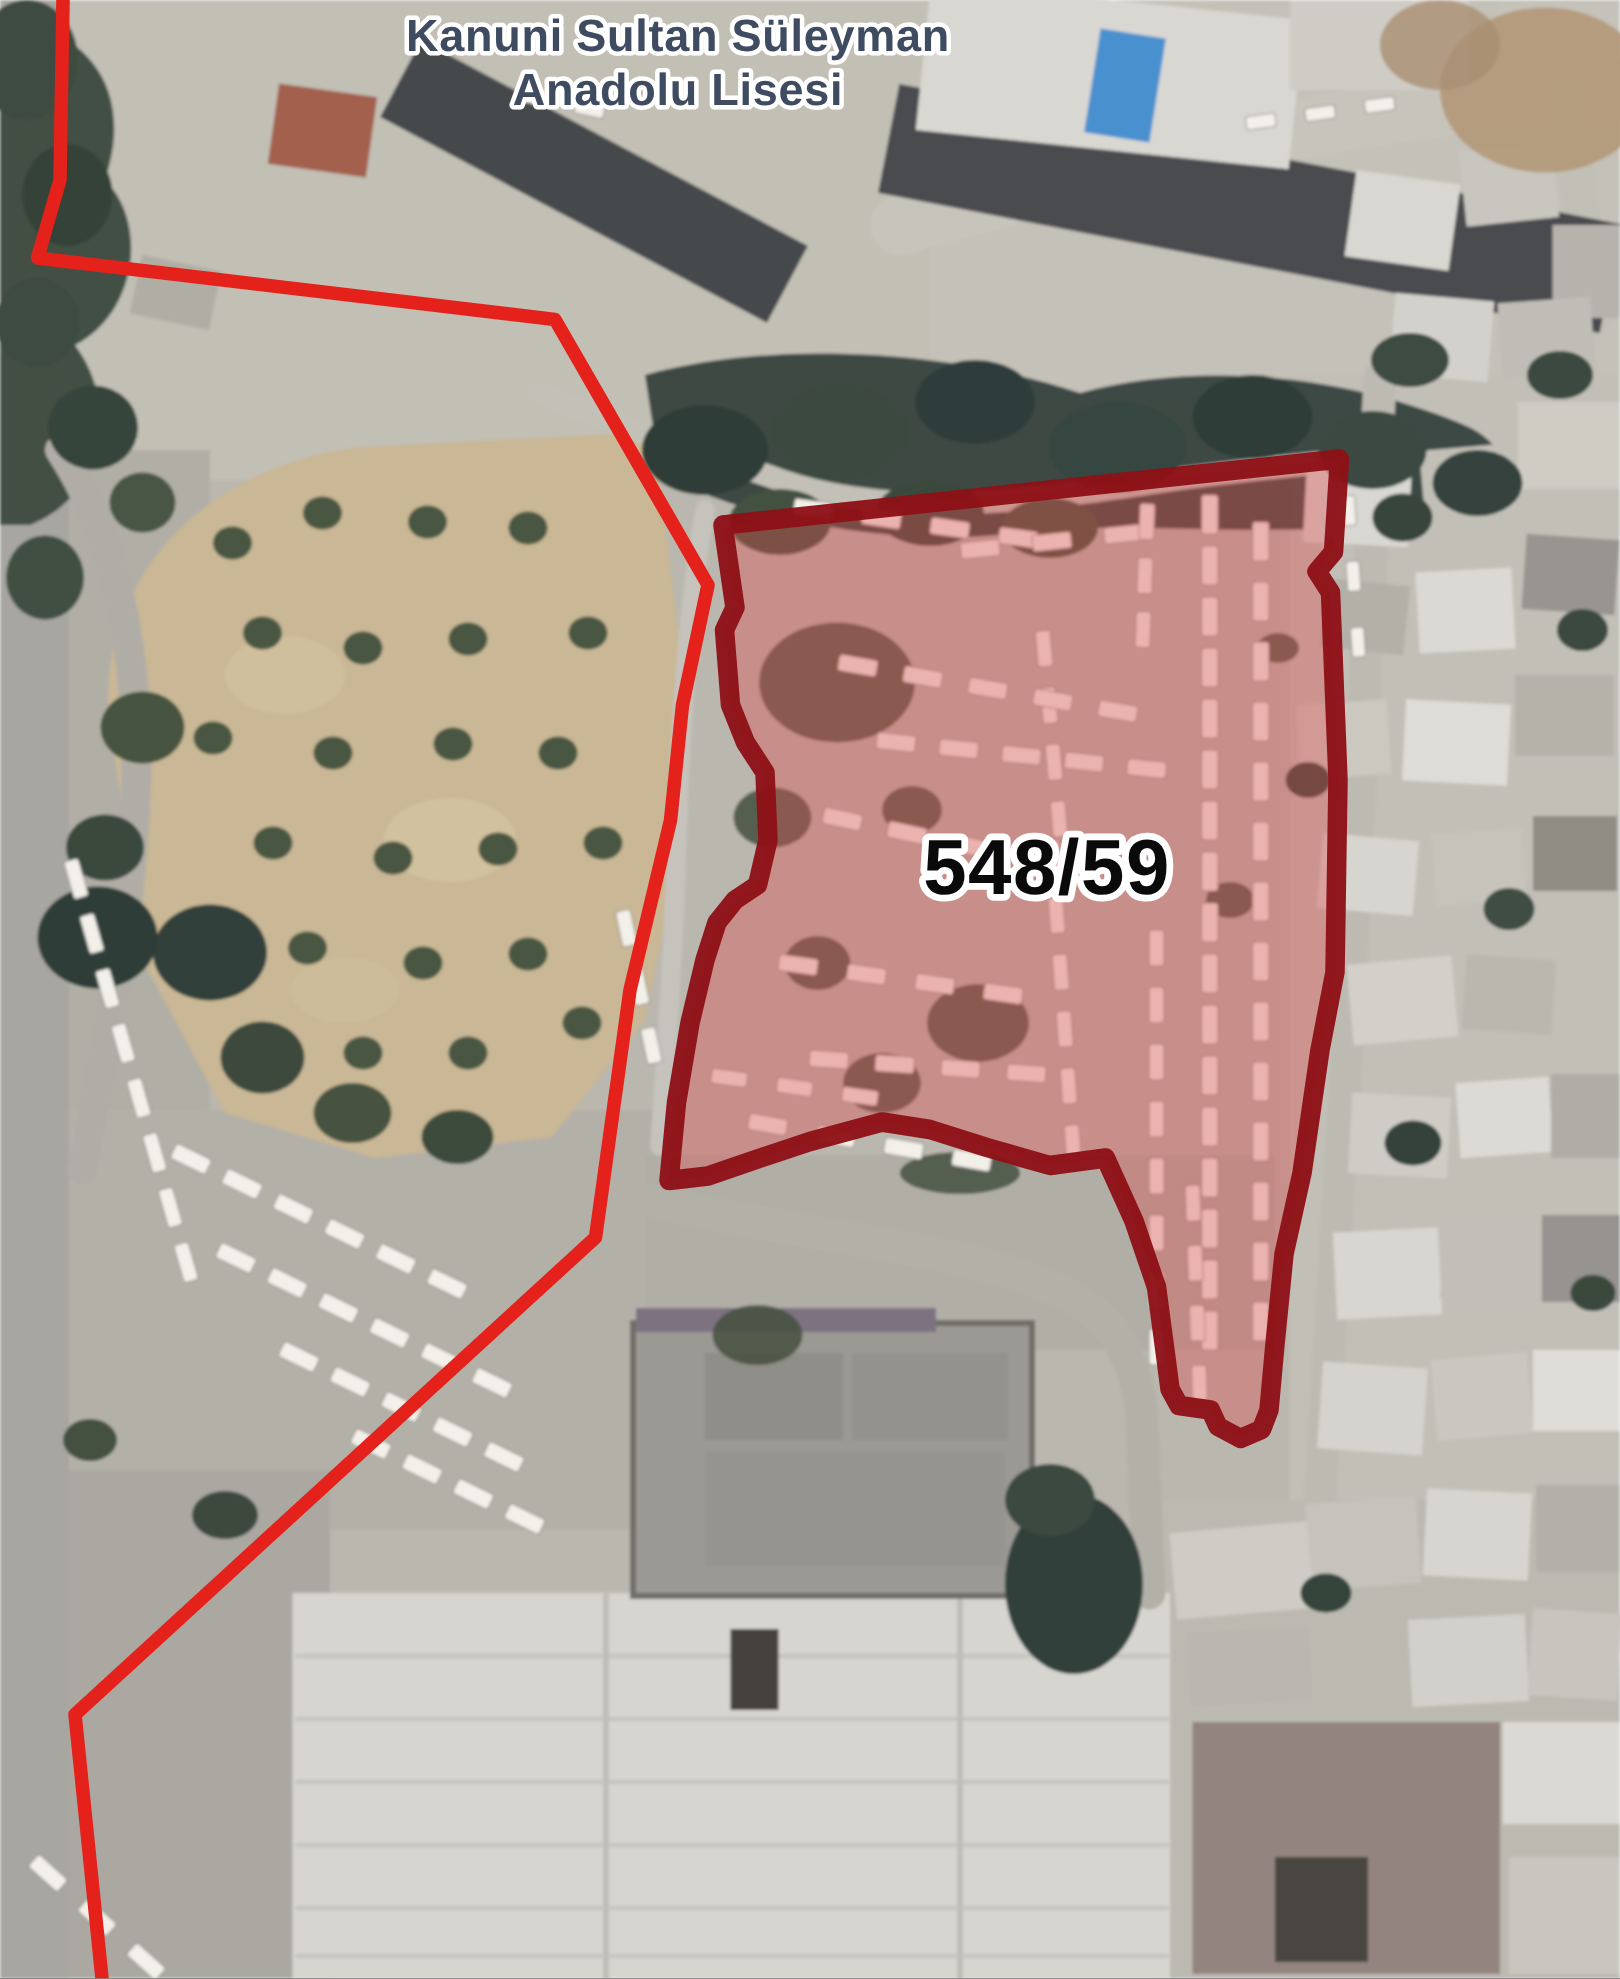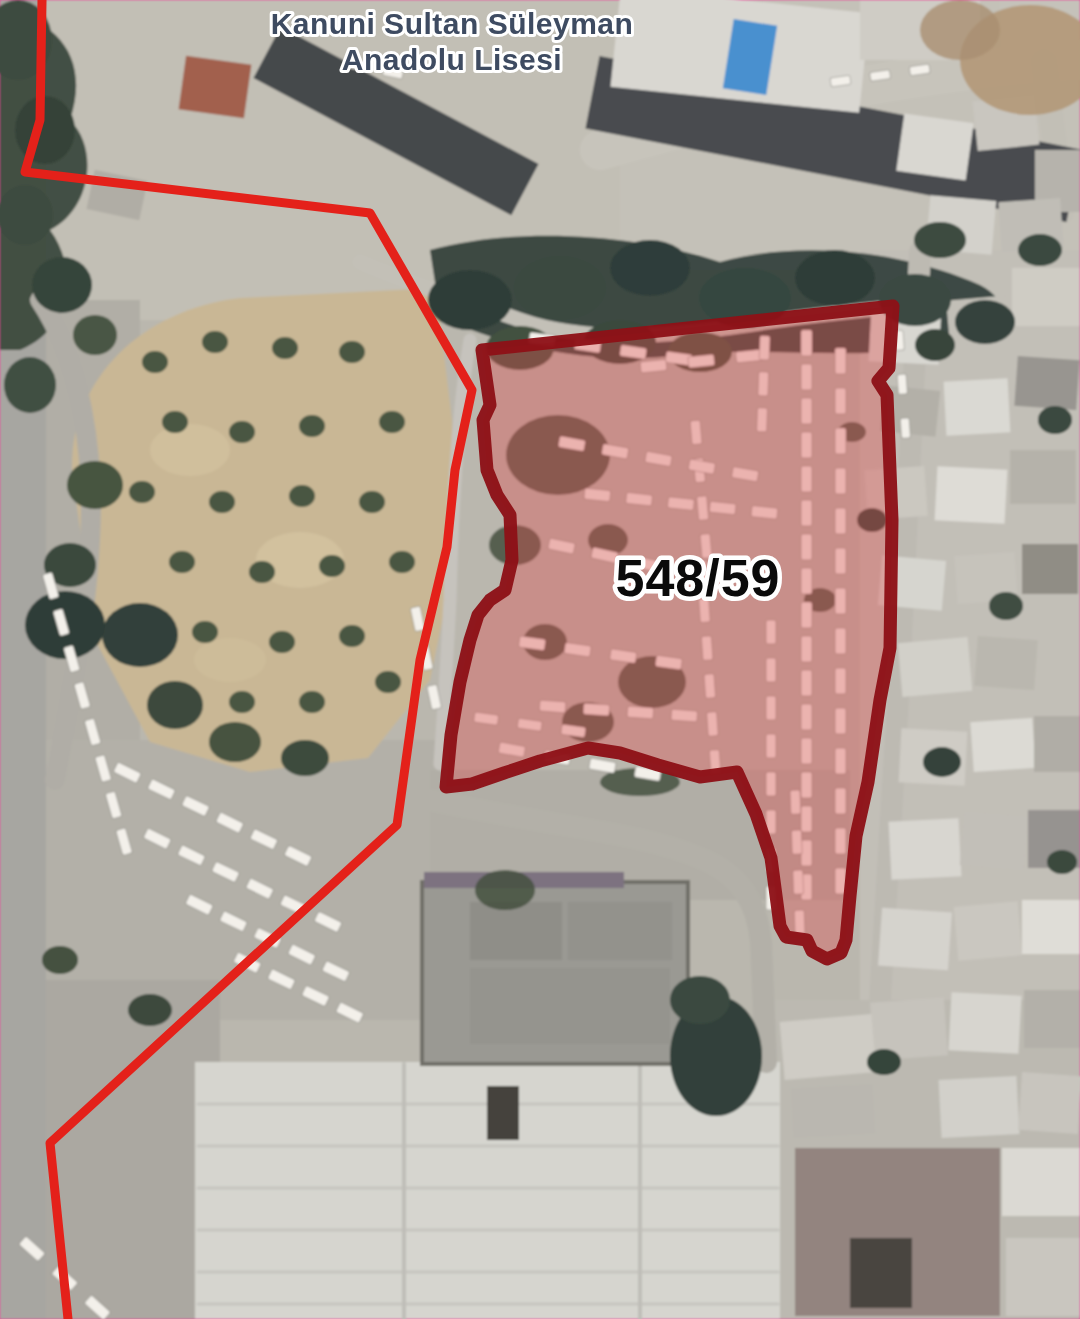--- a/index.html
+++ b/index.html
@@ -1,16 +1,16 @@
 <!DOCTYPE html>
 <html><head>
 <meta charset="utf-8">
 <style>
   html,body{margin:0;padding:0;background:#222;}
-  .stage{position:relative;width:1080px;height:1319px;overflow:hidden;background:#ec4899;}
+  .stage{position:relative;width:1080px;height:1319px;overflow:hidden;background:#ffffff;}
   svg{display:block;width:100%;height:100%;}
   text{font-family:"Liberation Sans","DejaVu Sans",sans-serif;}
   .place-label{font-size:30px;font-weight:700;letter-spacing:.5px;
     paint-order:stroke;stroke:#ffffff;stroke-width:6px;stroke-linejoin:round;
     text-anchor:middle;}
   .parcel-label{font-size:52px;font-weight:700;letter-spacing:1px;
     paint-order:stroke;stroke:#ffffff;stroke-width:9px;stroke-linejoin:round;
     text-anchor:middle;}
 </style>
 </head>

